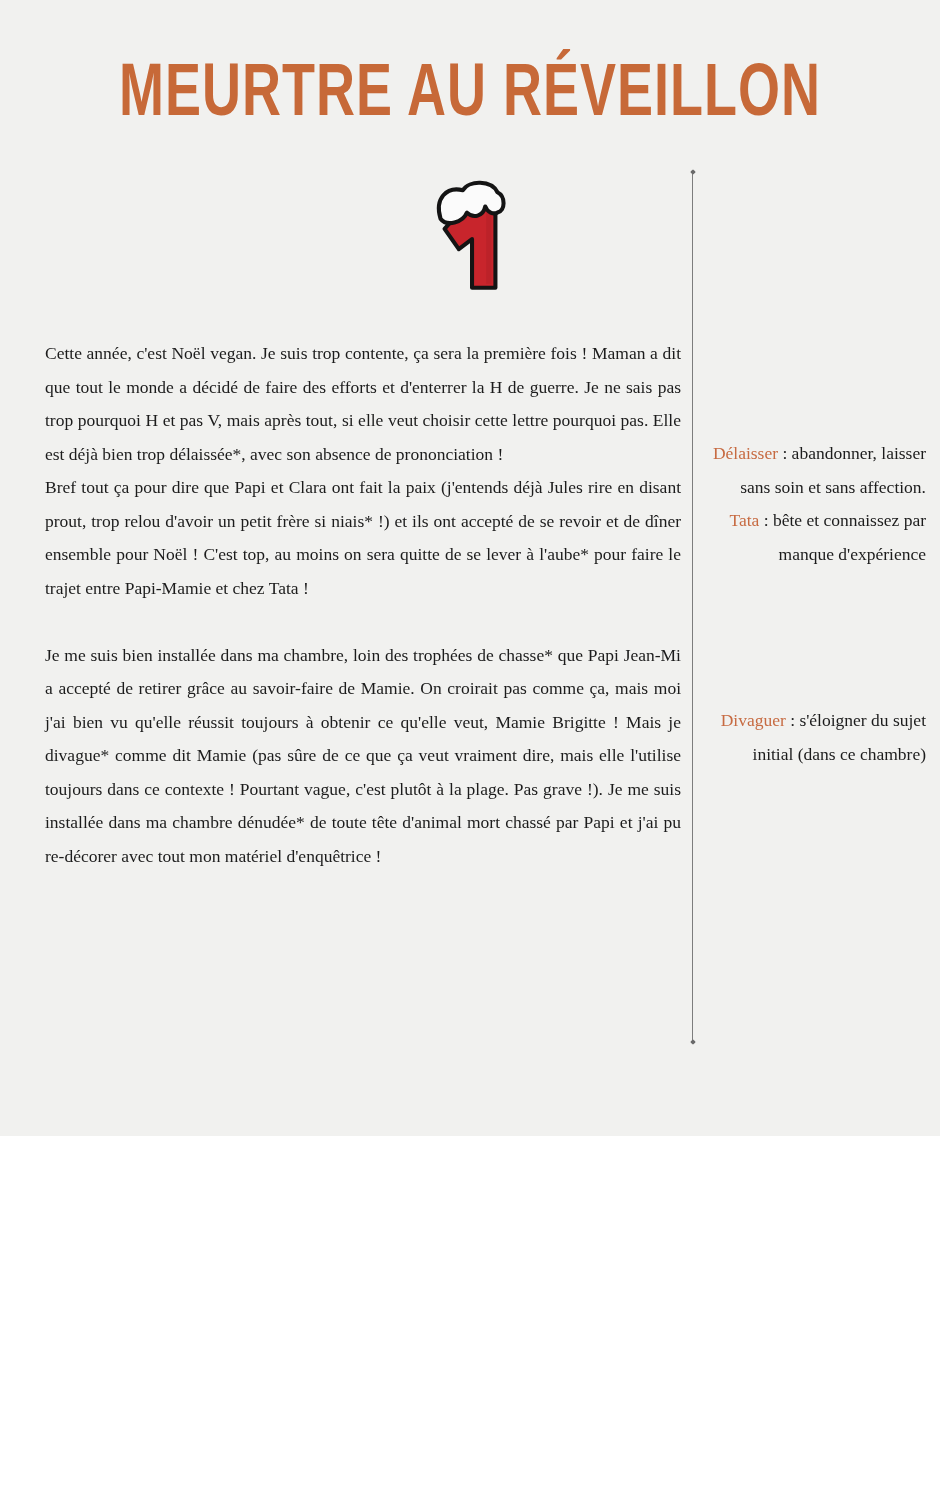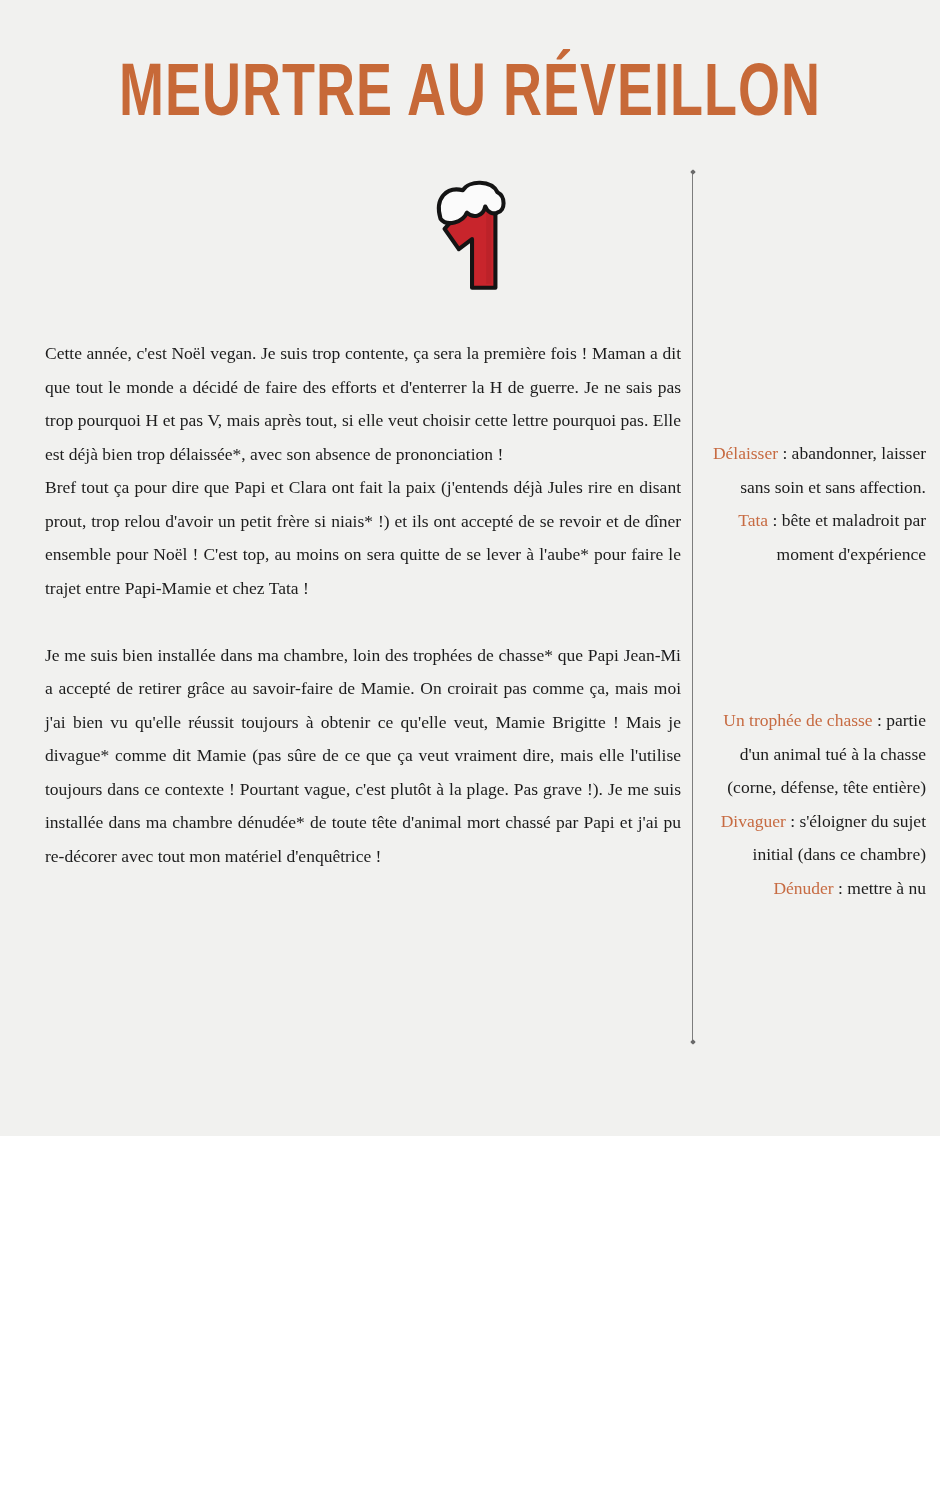--- a/index.html
+++ b/index.html
@@ -100,27 +100,25 @@
   </div>
 
   <main class="body-col">
     <p>Cette année, c'est Noël vegan. Je suis trop contente, ça sera la première fois ! Maman a dit que tout le monde a décidé de faire des efforts et d'enterrer la H de guerre. Je ne sais pas trop pourquoi H et pas V, mais après tout, si elle veut choisir cette lettre pourquoi pas. Elle est déjà bien trop délaissée*, avec son absence de prononciation !</p>
     <p>Bref tout ça pour dire que Papi et Clara ont fait la paix (j'entends déjà Jules rire en disant prout, trop relou d'avoir un petit frère si niais* !) et ils ont accepté de se revoir et de dîner ensemble pour Noël ! C'est top, au moins on sera quitte de se lever à l'aube* pour faire le trajet entre Papi-Mamie et chez Tata !</p>
     <p class="gap">Je me suis bien installée dans ma chambre, loin des trophées de chasse* que Papi Jean-Mi a accepté de retirer grâce au savoir-faire de Mamie. On croirait pas comme ça, mais moi j'ai bien vu qu'elle réussit toujours à obtenir ce qu'elle veut, Mamie Brigitte ! Mais je divague* comme dit Mamie (pas sûre de ce que ça veut vraiment dire, mais elle l'utilise toujours dans ce contexte ! Pourtant vague, c'est plutôt à la plage. Pas grave !). Je me suis installée dans ma chambre dénudée* de toute tête d'animal mort chassé par Papi et j'ai pu re-décorer avec tout mon matériel d'enquêtrice !</p>
   </main>
 
   <aside class="glossary-group group-1">
     <div class="entry"><span class="term">Délaisser</span><span> : abandonner, laisser sans soin et sans affection.</span></div>
-    <div class="entry"><span class="term">Tata</span><span> : bête et maladroit par moment d'expérience</span></div>
+    <div class="entry"><span class="term">Tata</span><span> : bête et connaissez par manque d'expérience</span></div>
   </aside>
 
   <aside class="glossary-group group-2">
-    <div class="entry"><span class="term">Un trophée de chasse</span><span> : partie d'un animal tué à la chasse (corne, défense, tête entière)</span></div>
     <div class="entry"><span class="term">Divaguer</span><span> : s'éloigner du sujet initial (dans ce chambre)</span></div>
-    <div class="entry"><span class="term">Dénuder</span><span> : mettre à nu</span></div>
   </aside>
 
   <div class="hrule">
     <span class="tip left"></span>
     <span class="tip right"></span>
   </div>
 
   <div class="page-number">3</div>
 
 </div>

